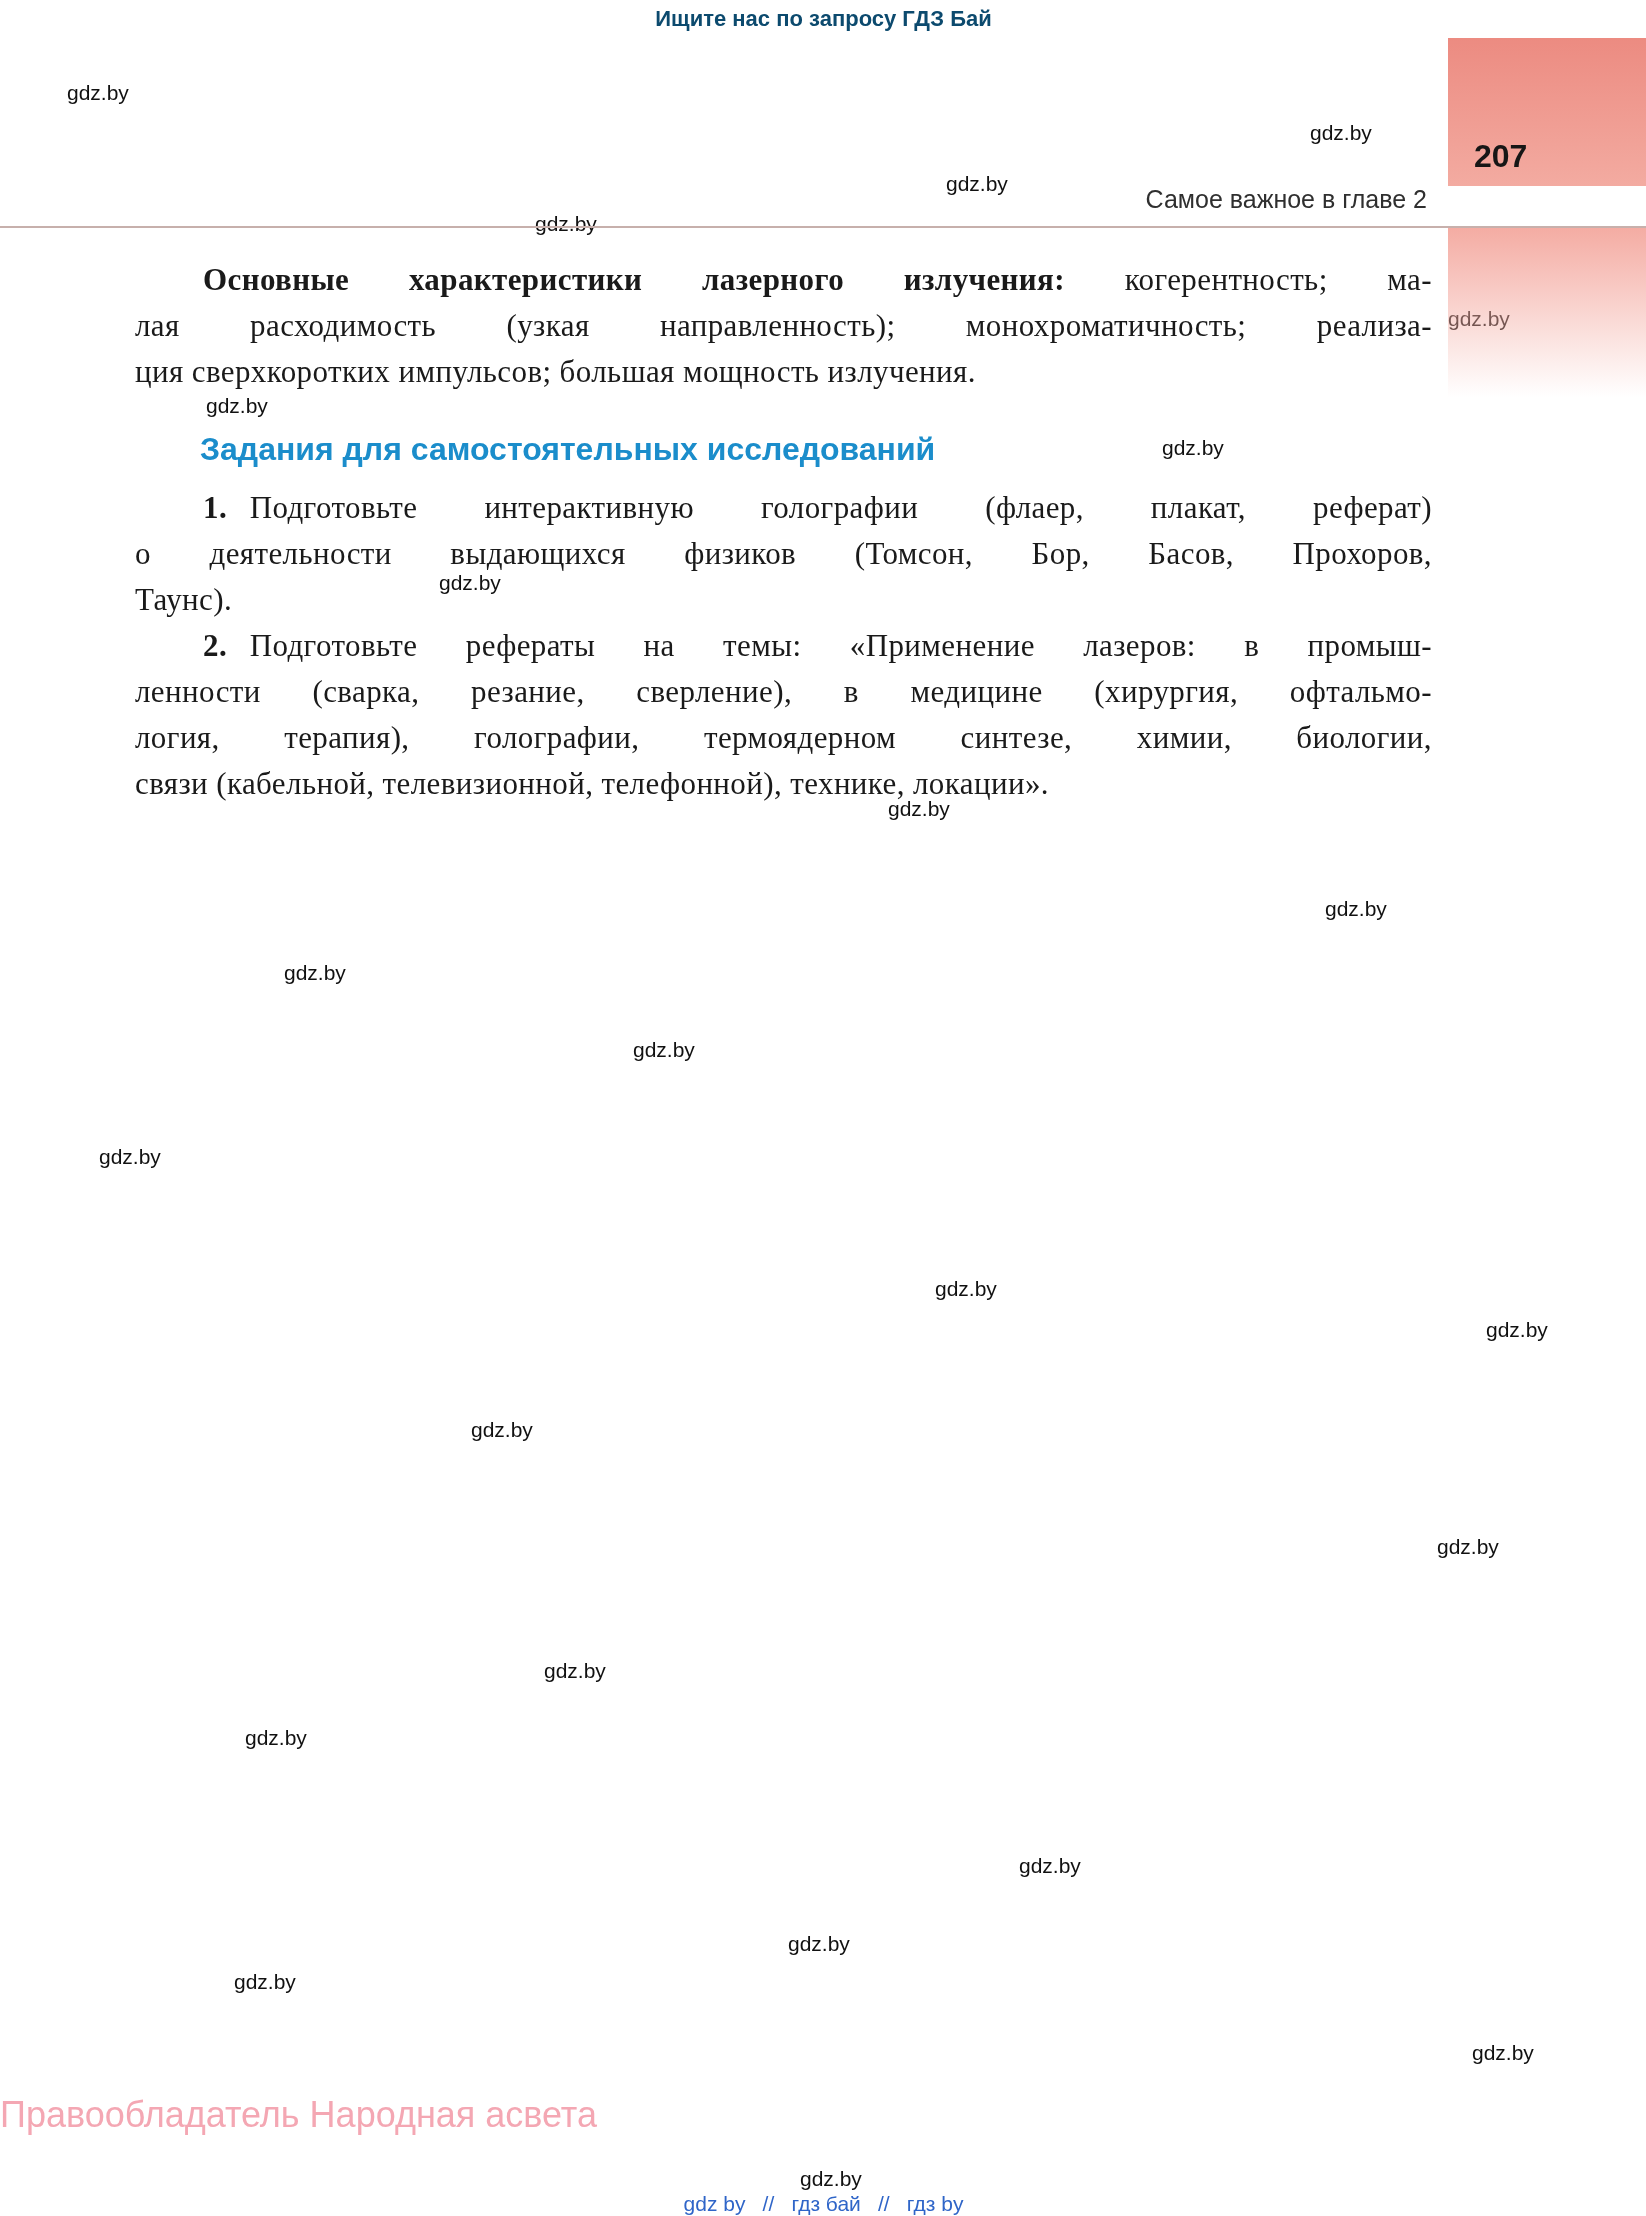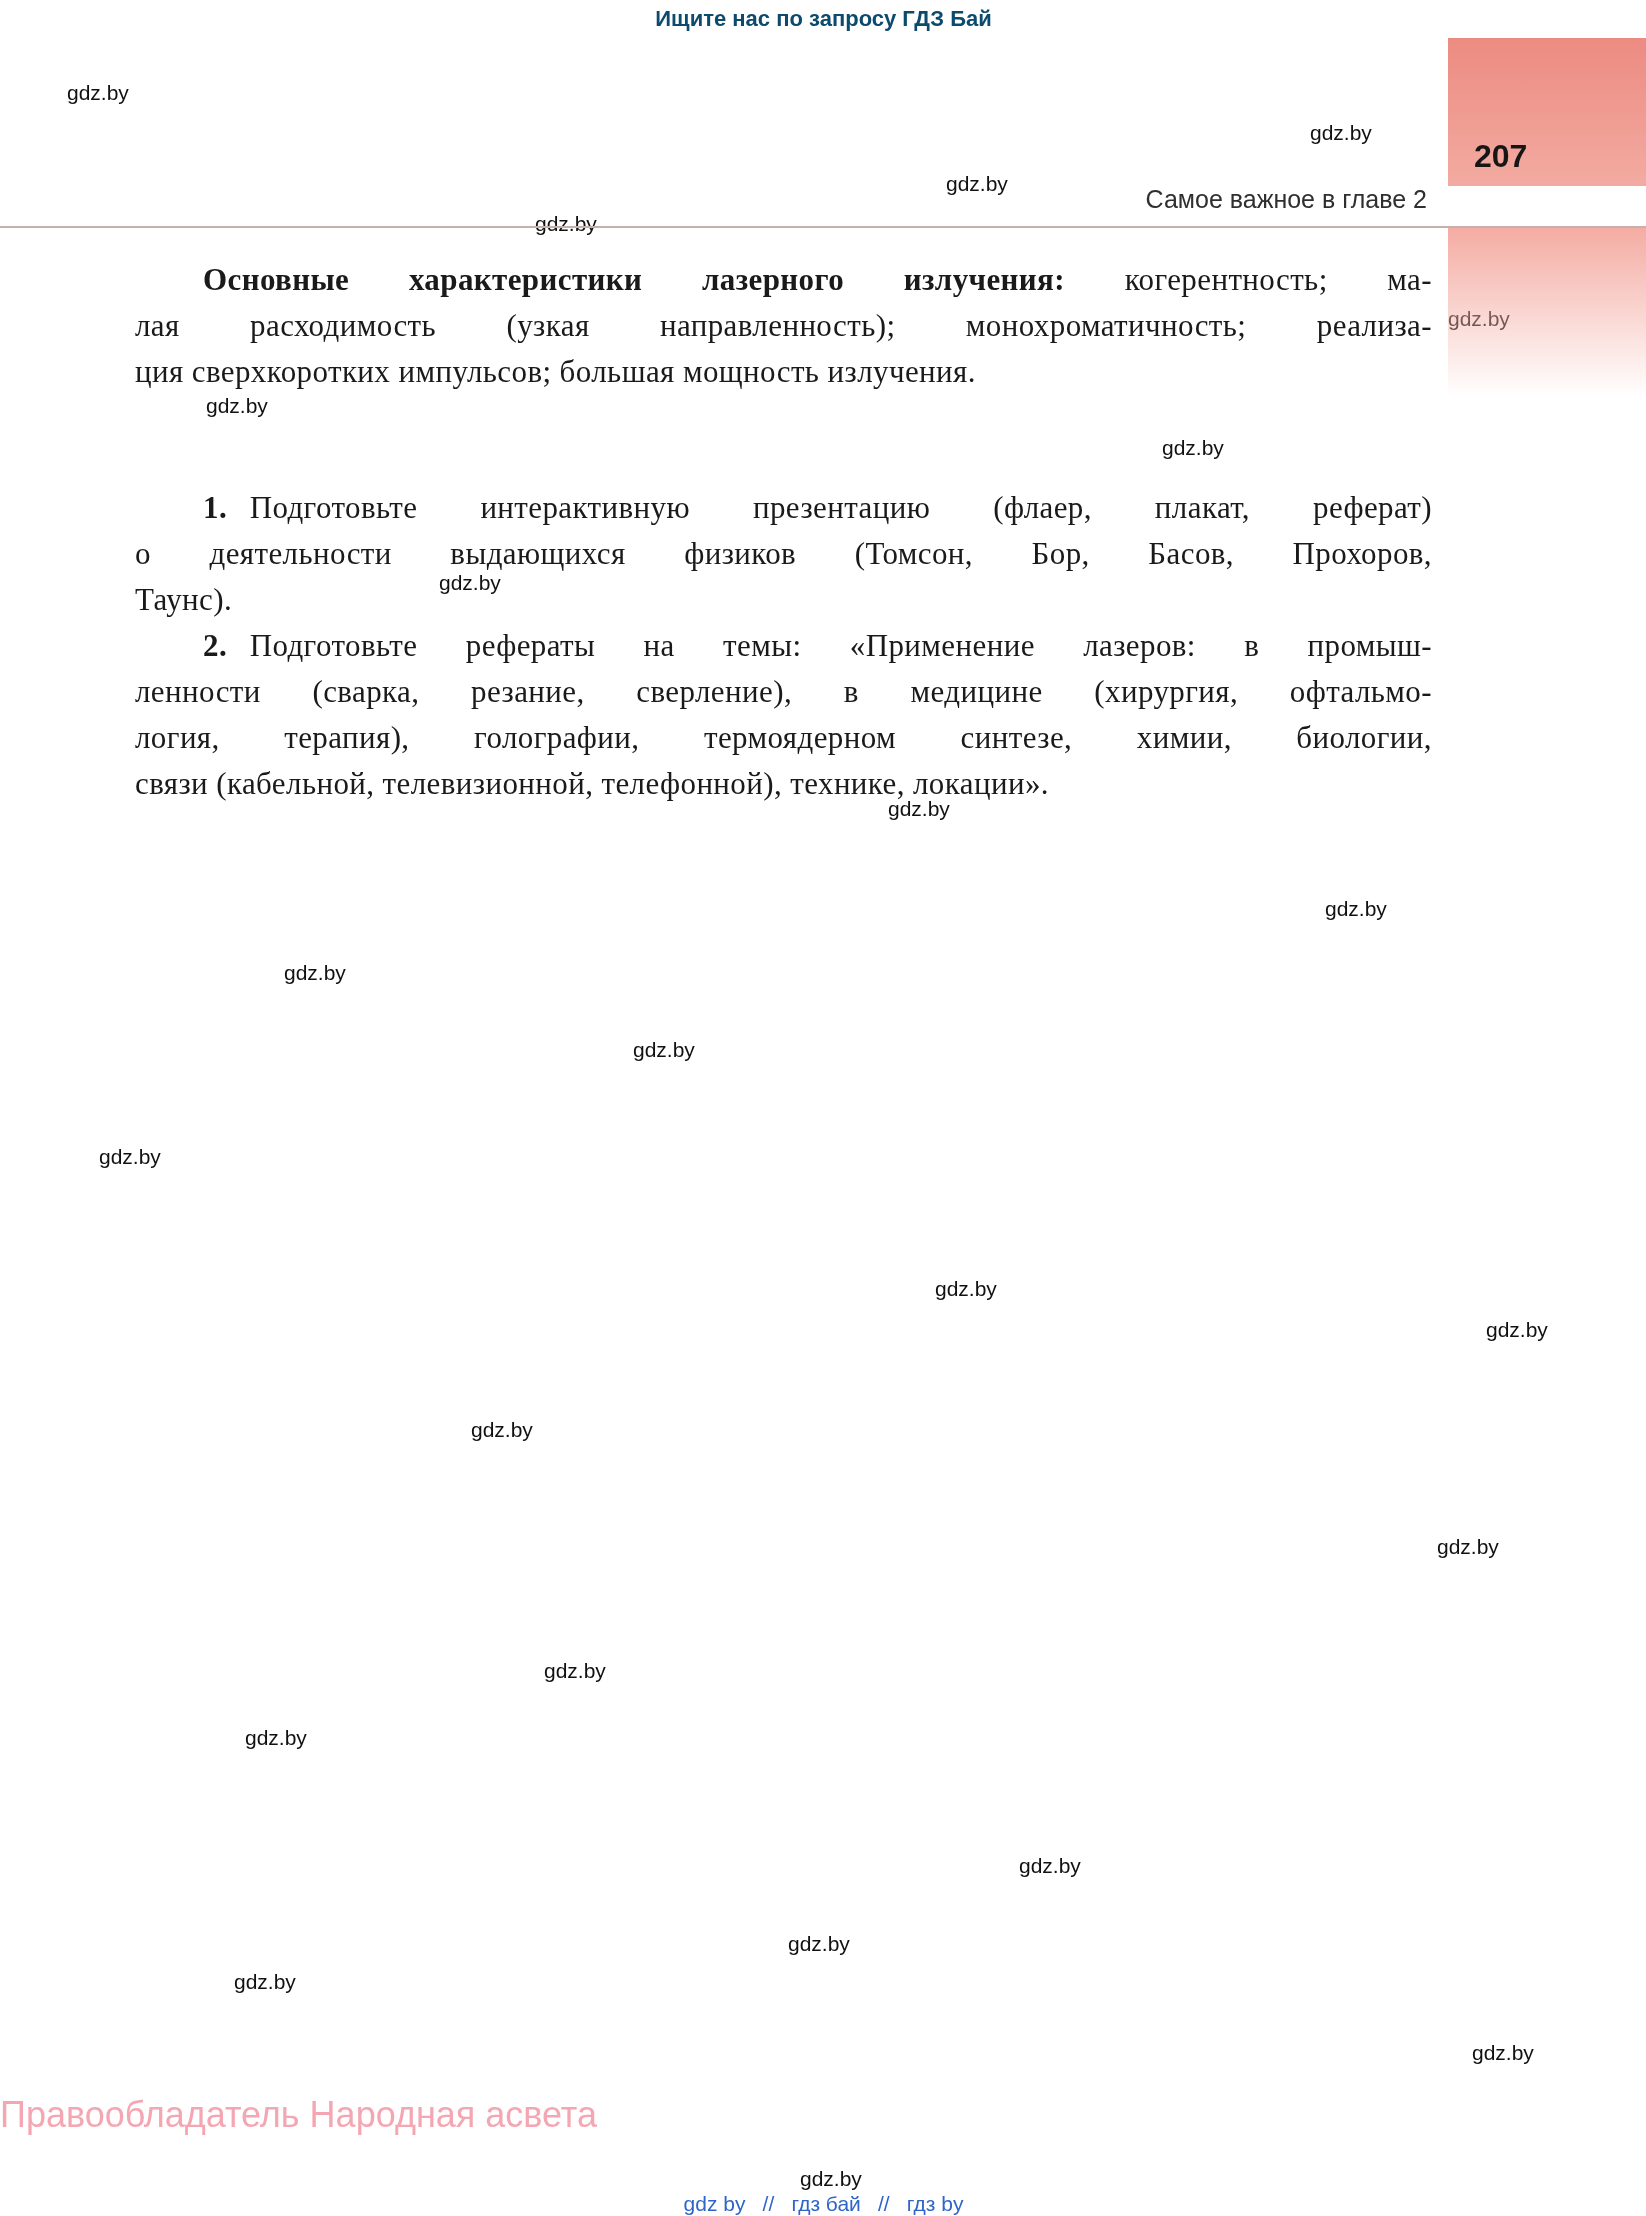--- a/index.html
+++ b/index.html
@@ -173,23 +173,24 @@
   </div>
   <div class="header-rule"></div>
   <div class="fade-box"></div>
 
   <div class="para p1">
     <div class="jline firstline"><b>Основные характеристики лазерного излучения:</b><span> когерентность; ма-</span></div>
     <div class="jline">лая расходимость (узкая направленность); монохроматичность; реализа-</div>
     <div class="lline">ция сверхкоротких импульсов; большая мощность излучения.</div>
   </div>
 
+  <div class="section-heading">Задания для самостоятельных исследований</div>
 
   <div class="para task1">
-    <div class="jline firstline"><b class="tnum">1.</b><span>Подготовьте интерактивную презентацию (флаер, плакат, реферат)</span></div>
+    <div class="jline firstline"><b class="tnum">1.</b><span>Подготовьте интерактивную голографии (флаер, плакат, реферат)</span></div>
     <div class="jline">о деятельности выдающихся физиков (Томсон, Бор, Басов, Прохоров,</div>
     <div class="lline">Таунс).</div>
   </div>
 
   <div class="para task2">
     <div class="jline firstline"><b class="tnum">2.</b><span>Подготовьте рефераты на темы: «Применение лазеров: в промыш-</span></div>
     <div class="jline">ленности (сварка, резание, сверление), в медицине (хирургия, офтальмо-</div>
     <div class="jline">логия, терапия), голографии, термоядерном синтезе, химии, биологии,</div>
     <div class="lline">связи (кабельной, телевизионной, телефонной), технике, локации».</div>
   </div>

